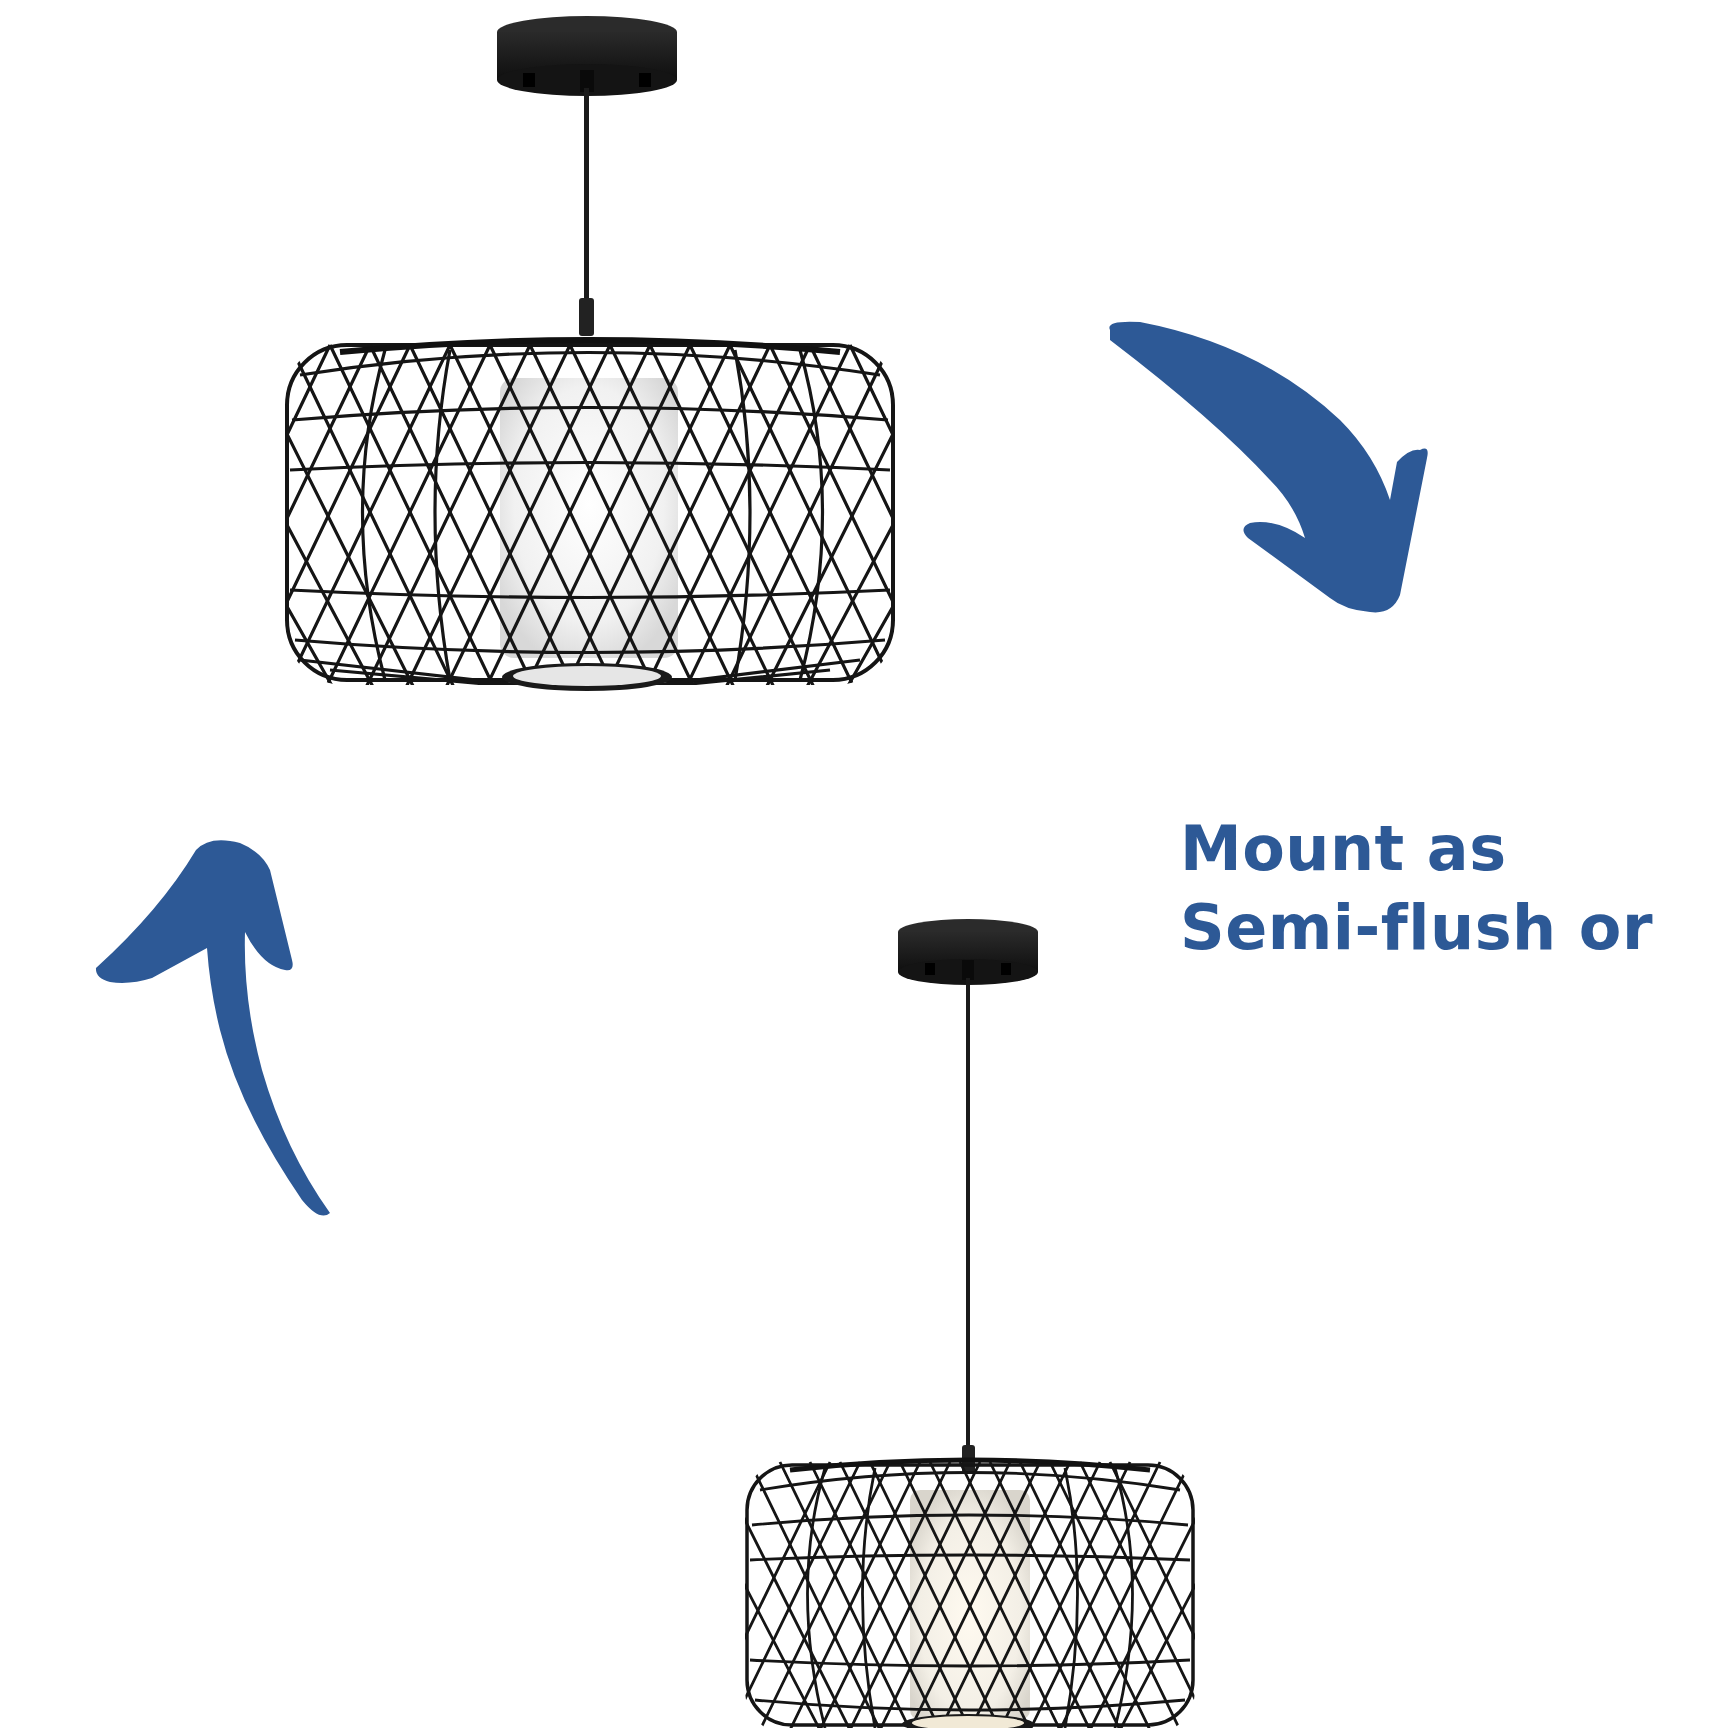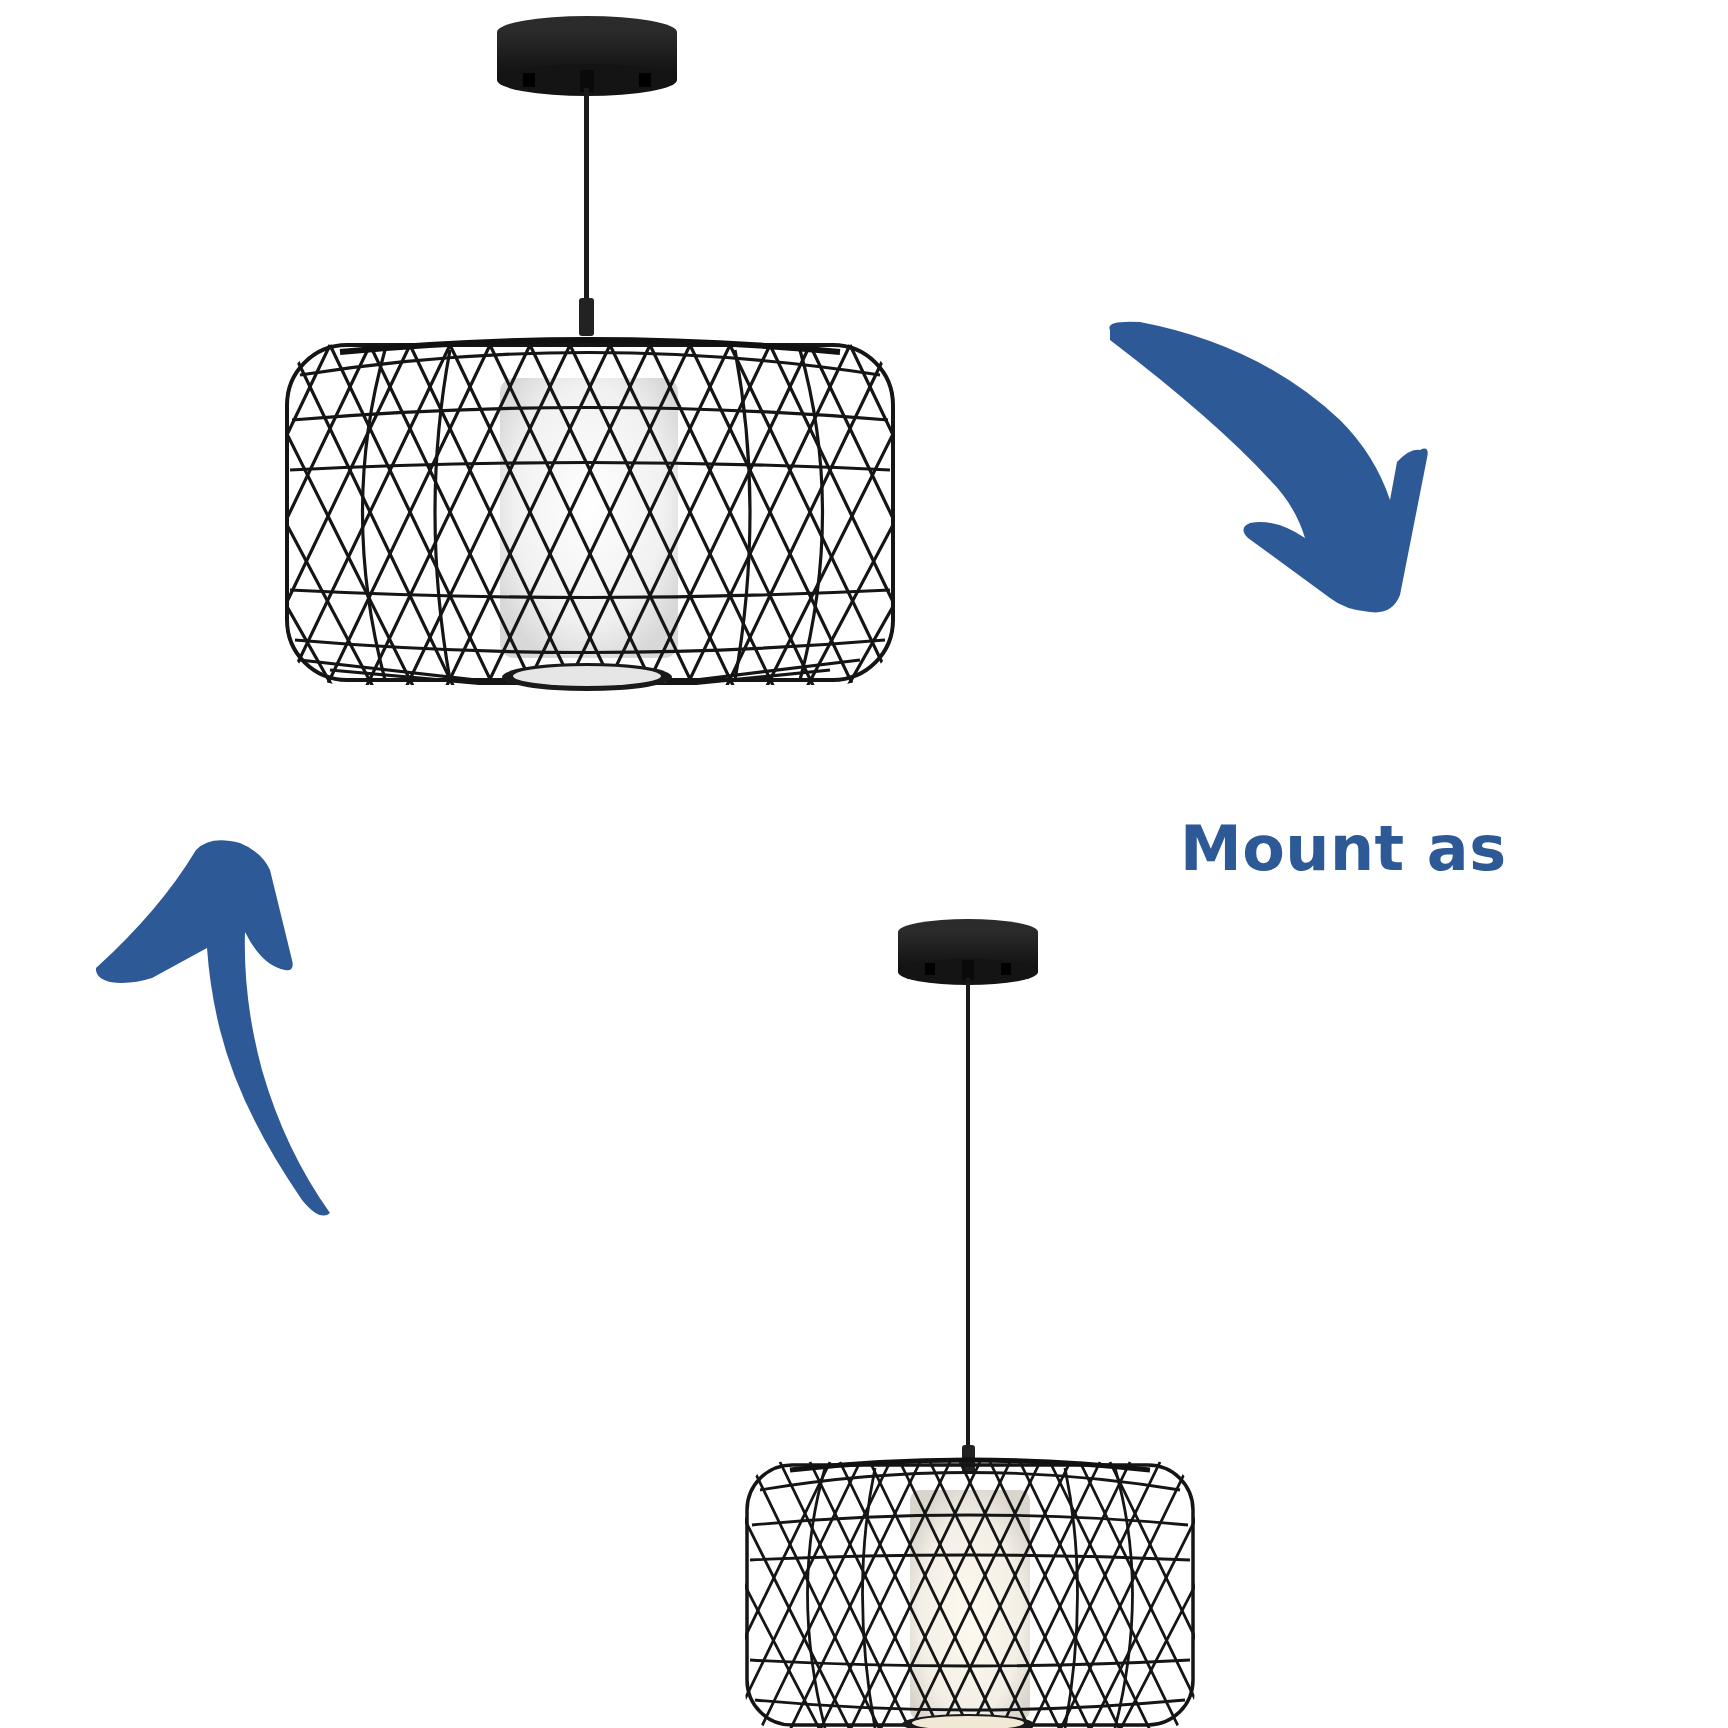--- a/index.html
+++ b/index.html
@@ -165,14 +165,15 @@
         <path d="M825 1468 Q790 1590 825 1728 M1115 1468 Q1150 1590 1115 1728 M875 1468 Q850 1590 875 1728 M1065 1468 Q1090 1590 1065 1728"></path>
       </g>
       <path d="M790 1470 Q968 1450 1150 1470" stroke="#111" stroke-width="5" fill="none"></path>
       <ellipse cx="968" cy="1724" rx="66" ry="10" fill="#1a1a1a"></ellipse>
       <ellipse cx="968" cy="1723" rx="56" ry="7" fill="#f1e9d6"></ellipse>
     </g>
   </svg>
 
   <p class="caption" style="color:#2d5996;">
     <span>Mount as</span>
+    <span>Semi-flush or</span>
   </p>
 </div>
 
 </body></html>

